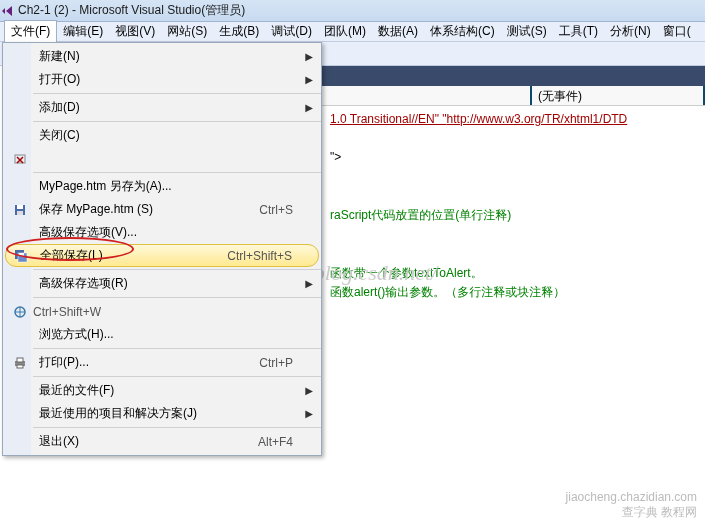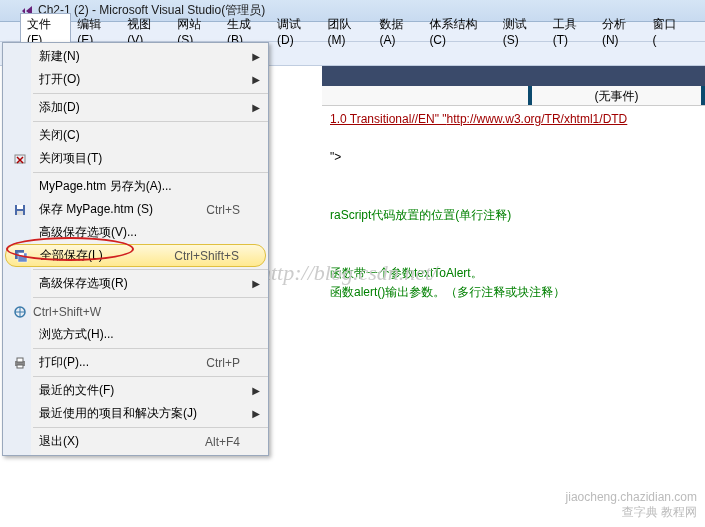--- a/index.html
+++ b/index.html
@@ -1,45 +1,45 @@
 <!DOCTYPE html>
 <html><head>
   <meta charset="utf-8">
   <style>
     * { margin: 0; padding: 0; box-sizing: border-box; font-family: "Microsoft YaHei", SimSun, sans-serif; font-size: 12px; }
     body { background: #fff; width: 705px; height: 527px; overflow: hidden; position: relative; }
     
-    .titlebar { background: linear-gradient(#d5e5f5, #c8daf0); height: 22px; display: flex; align-items: center; padding: 0 20px; border-bottom: 1px solid #9db5d0; }
+    .titlebar { background: linear-gradient(#d5e5f5, #c8daf0); height: 22px; display: flex; align-items: center; padding: 0 0; border-bottom: 1px solid #9db5d0; }
     .titlebar .vs-icon { width: 14px; height: 14px; margin-right: 4px; display: inline-block; }
     .titlebar .title { color: #1a1a1a; }
     
-    .menubar { background: #e8effa; height: 20px; display: flex; align-items: center; padding: 0 20px; border-bottom: 1px solid #c0cde0; }
+    .menubar { background: #e8effa; height: 20px; display: flex; align-items: center; padding: 0 4px; border-bottom: 1px solid #c0cde0; }
     .menubar .menu-item { padding: 2px 6px; cursor: default; }
     .menubar .menu-item.active { background: #fff; border: 1px solid #a0b0c8; border-bottom: 1px solid #fff; }
     
     .toolbar { background: #e8effa; height: 24px; display: flex; align-items: center; padding: 0 4px; gap: 2px; border-bottom: 1px solid #c0cde0; }
     .toolbar .tb-icon { width: 16px; height: 16px; display: inline-block; border-radius: 2px; }
     
-    .dropdown { position: absolute; top: 42px; left: 2px; width: 267px; background: #f2f2f2; border: 1px solid #9aa8bc; box-shadow: 2px 2px 4px rgba(0,0,0,0.3); z-index: 100; padding: 2px 0; }
+    .dropdown { position: absolute; top: 42px; left: 2px; width: 320px; background: #f2f2f2; border: 1px solid #9aa8bc; box-shadow: 2px 2px 4px rgba(0,0,0,0.3); z-index: 100; padding: 2px 0; }
     .dropdown .dd-item { display: flex; align-items: center; height: 23px; padding: 0 4px; position: relative; }
     .dropdown .dd-item.highlighted { background: linear-gradient(#fff8d8, #ffe990); border: 1px solid #e0c040; border-radius: 11px; margin: 0 2px; padding: 0 2px; }
     .dropdown .dd-icon-col { width: 26px; display: flex; justify-content: center; align-items: center; }
     .dropdown .dd-label { flex: 1; padding-left: 6px; }
     .dropdown .dd-shortcut { padding-right: 24px; color: #555; }
     .dropdown .dd-arrow { position: absolute; right: 8px; font-size: 10px; color: #333; }
     .dropdown .dd-sep { height: 1px; background: #d0d0d0; margin: 2px 0 2px 30px; }
     .dropdown .icon-strip { position: absolute; left: 0; top: 0; bottom: 0; width: 28px; background: #e9eef6; }
     
     .ellipse-highlight { position: absolute; border: 2px solid #d02020; border-radius: 50%; pointer-events: none; z-index: 200; }
     .ellipse1 { top: 237px; left: 6px; width: 128px; height: 24px; }
     
     .content-area { position: absolute; top: 66px; left: 322px; right: 0; bottom: 0; }
     .dark-header { background: #3a4a6a; height: 20px; }
     .dropdown-row { display: flex; border-bottom: 1px solid #ccc; height: 20px; background: #f8f8f8; }
-    .dropdown-row .cell { border-right: 4px solid #0c4a6e; padding: 2px 6px; flex: 1; text-align: center; }
+    .dropdown-row .cell { border-right: 2px solid #0c4a6e; padding: 2px 6px; flex: 1; }
     .code-area { padding: 4px 8px; font-family: Consolas, monospace; line-height: 1.6; }
     .code-line { white-space: pre; }
     .code-green { color: #008000; }
     .code-red { color: #a00000; text-decoration: underline; }
     .code-black { color: #000; }
     
     .watermark { position: absolute; top: 260px; left: 260px; color: #ccc; font-size: 22px; font-family: serif; font-style: italic; pointer-events: none; z-index: 50; }
     .watermark2 { position: absolute; bottom: 8px; right: 8px; text-align: right; color: #bbb; font-size: 11px; line-height: 1.2; }
     
     .small-icon { width: 14px; height: 14px; display: inline-block; }
@@ -110,21 +110,20 @@
         <span class="dd-icon-col"></span>
         <span class="dd-label">关闭(C)</span>
       </div>
       <div class="dd-item">
         <span class="dd-icon-col">
           <span class="small-icon"><svg viewBox="0 0 14 14">
               <rect x="2" y="3" width="10" height="8" fill="none" stroke="#888"></rect>
               <path d="M4 5 L10 11 M10 5 L4 11" stroke="#a00" stroke-width="1.5"></path>
             </svg></span>
         </span>
-        <span class="dd-label">关闭项目(T)</span>
       </div>
       <div class="dd-sep"></div>
       <div class="dd-item">
         <span class="dd-icon-col"></span>
         <span class="dd-label">MyPage.htm 另存为(A)...</span>
       </div>
       <div class="dd-item">
         <span class="dd-icon-col">
           <span class="small-icon"><svg viewBox="0 0 14 14">
               <rect x="2" y="2" width="10" height="10" fill="#4a6aaa"></rect>

